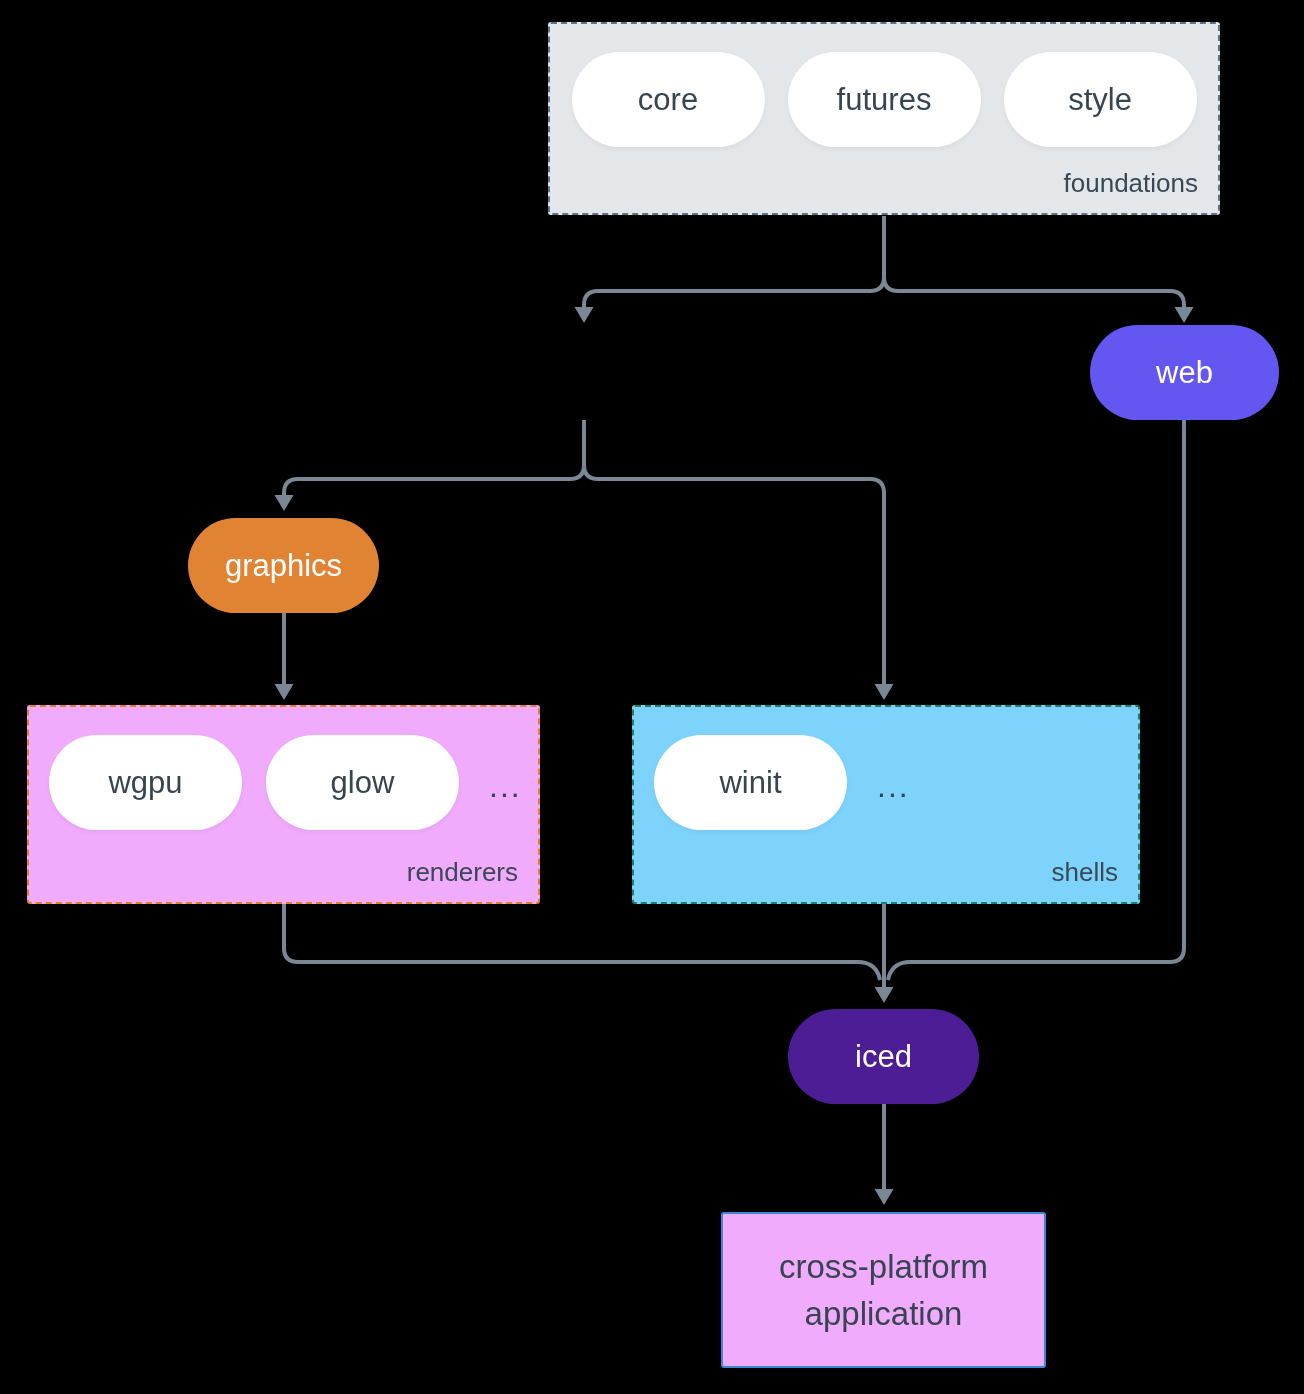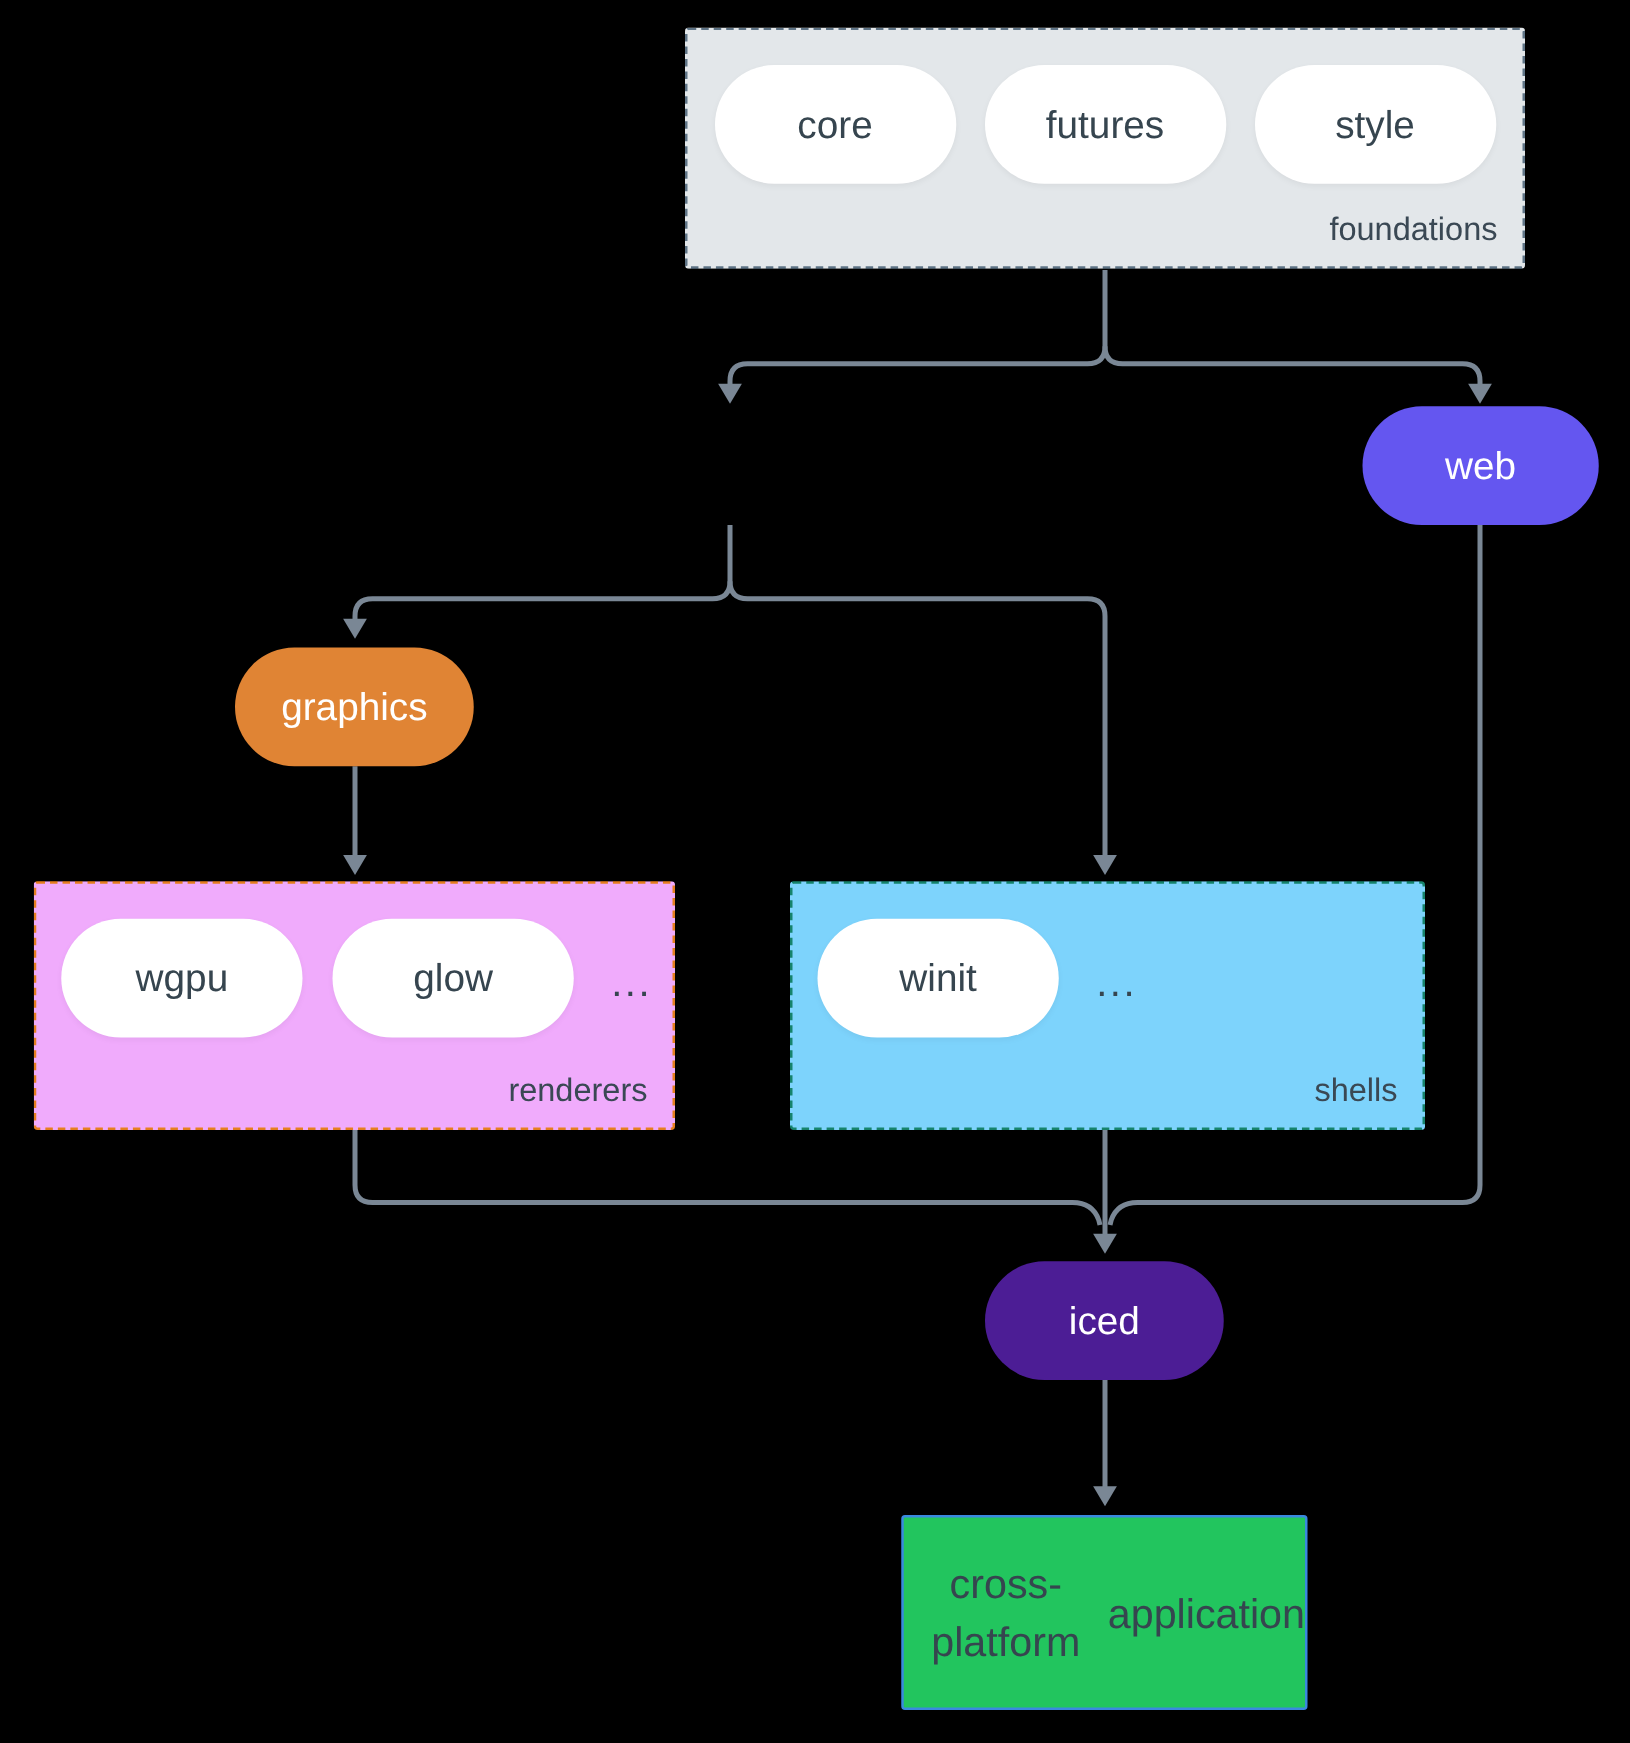--- a/index.html
+++ b/index.html
@@ -54,23 +54,23 @@
     font-size:31px;color:#ffffff;
     box-sizing:border-box;
   }
   #node-native{left:488px;top:325px;background:#6456f0;}
   #node-web{left:1090px;top:325px;width:189px;background:#6456f0;}
   #node-graphics{left:188px;top:518px;background:#e08434;}
   #node-iced{left:788px;top:1009px;background:#4c1d95;}
 
   #node-app{
     position:absolute;left:721px;top:1212px;width:325px;height:156px;
-    background:#22c55e;border:2px solid #3a89df;border-radius:3px;
+    background:#f0abfc;border:2px solid #3a89df;border-radius:3px;
     box-sizing:border-box;
-    display:flex;flex-direction:row;align-items:center;justify-content:center;
+    display:flex;flex-direction:column;align-items:center;justify-content:center;
     font-size:33px;line-height:47px;color:#36454f;text-align:center;
   }
 </style>
 </head>
 <body>
 
 <div class="canvas">
 
   <svg class="wires" width="1304" height="1394" viewBox="0 0 1304 1394">
 

